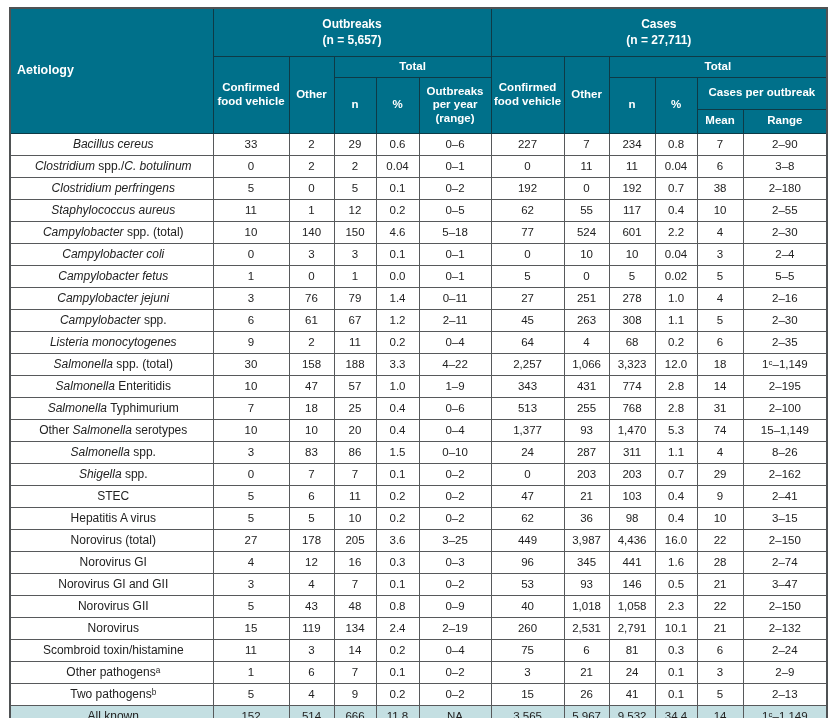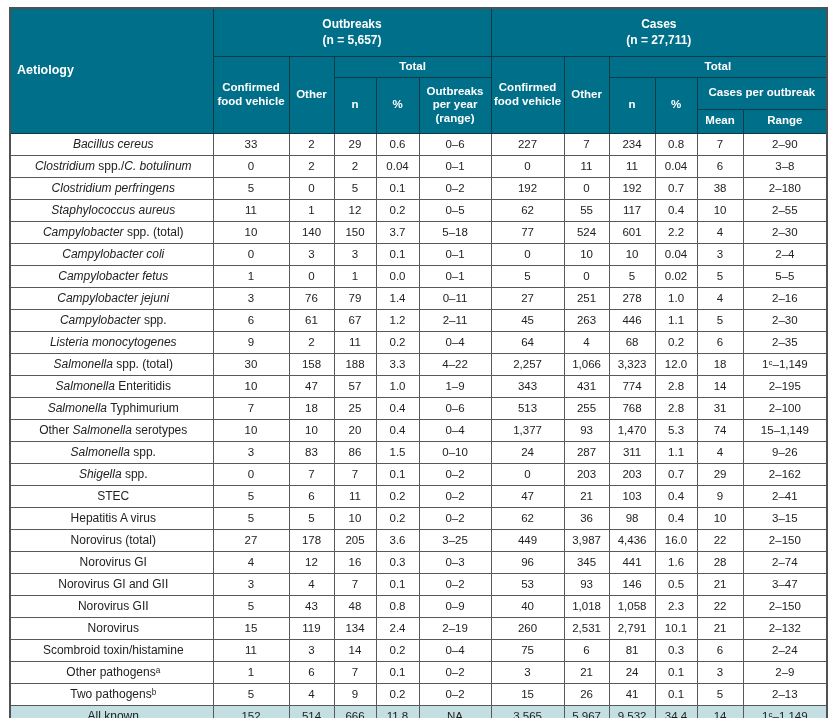--- a/index.html
+++ b/index.html
@@ -128,21 +128,21 @@
           <td>117</td>
           <td>0.4</td>
           <td>10</td>
           <td>2–55</td>
         </tr>
         <tr>
           <td class="name"><i>Campylobacter</i><span> spp. (total)</span></td>
           <td>10</td>
           <td>140</td>
           <td>150</td>
-          <td>3.7</td>
+          <td>4.6</td>
           <td>5–18</td>
           <td>77</td>
           <td>524</td>
           <td>601</td>
           <td>2.2</td>
           <td>4</td>
           <td>2–30</td>
         </tr>
         <tr>
           <td class="name"><i>Campylobacter coli</i></td>
@@ -188,21 +188,21 @@
         </tr>
         <tr>
           <td class="name"><i>Campylobacter</i><span> spp.</span></td>
           <td>6</td>
           <td>61</td>
           <td>67</td>
           <td>1.2</td>
           <td>2–11</td>
           <td>45</td>
           <td>263</td>
-          <td>446</td>
+          <td>308</td>
           <td>1.1</td>
           <td>5</td>
           <td>2–30</td>
         </tr>
         <tr>
           <td class="name"><i>Listeria monocytogenes</i></td>
           <td>9</td>
           <td>2</td>
           <td>11</td>
           <td>0.2</td>
@@ -275,21 +275,21 @@
           <td>3</td>
           <td>83</td>
           <td>86</td>
           <td>1.5</td>
           <td>0–10</td>
           <td>24</td>
           <td>287</td>
           <td>311</td>
           <td>1.1</td>
           <td>4</td>
-          <td>9–26</td>
+          <td>8–26</td>
         </tr>
         <tr>
           <td class="name"><i>Shigella</i><span> spp.</span></td>
           <td>0</td>
           <td>7</td>
           <td>7</td>
           <td>0.1</td>
           <td>0–2</td>
           <td>0</td>
           <td>203</td>

